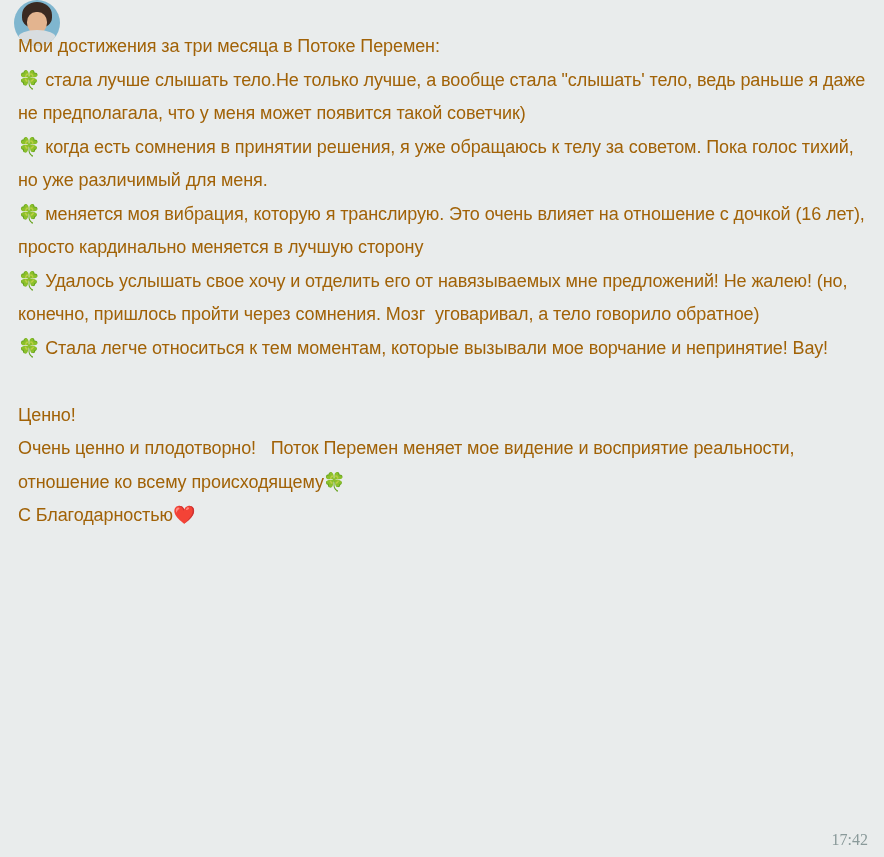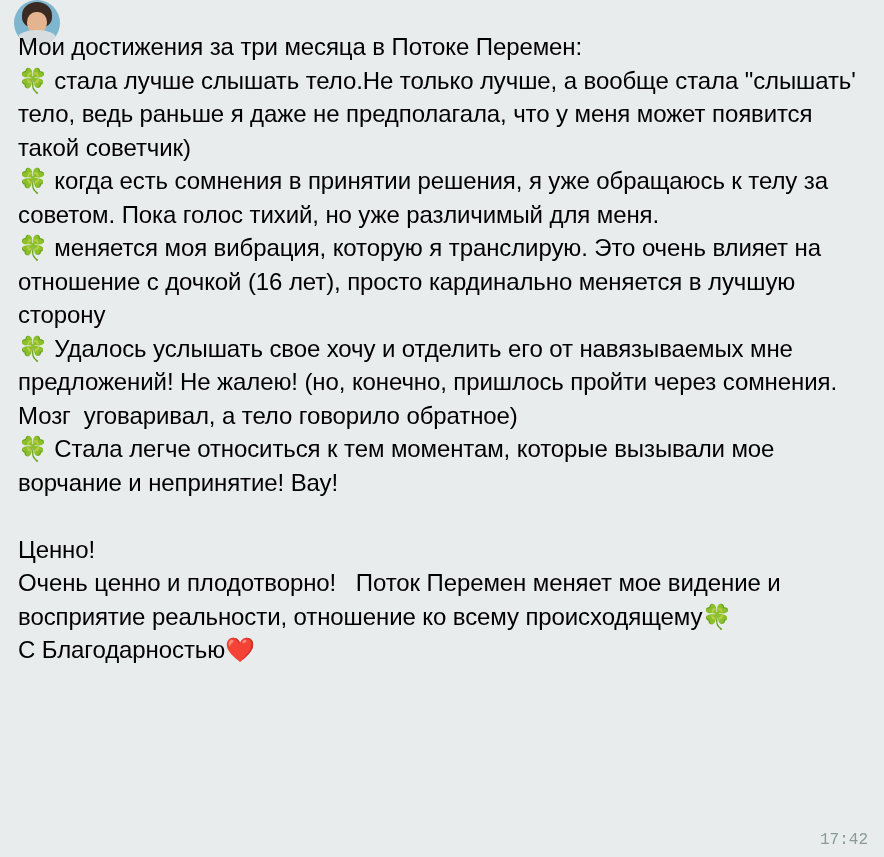--- a/index.html
+++ b/index.html
@@ -56,34 +56,34 @@
     width: 38px;
     height: 16px;
     background: #d8dde0;
     border-radius: 50% 50% 0 0;
   }
   .msg-text {
     position: absolute;
     top: 30px;
     left: 18px;
     width: 852px;
-    font-size: 24px;
+    font-size: 18px;
     line-height: 33.5px;
-    color: #000000;
+    color: #a16207;
     letter-spacing: -0.1px;
     white-space: pre-wrap;
     word-wrap: break-word;
   }
   .timestamp {
     position: absolute;
     right: 16px;
     bottom: 8px;
     font-size: 16px;
     color: #8a9a9a;
-    font-family: Liberation Mono, monospace;
+    font-family: Liberation Serif, serif;
   }
 </style>
 </head>
 <body>
 
 <div class="message-bubble">
 
   <div class="avatar">
     <div class="hair"></div>
     <div class="face"></div>

